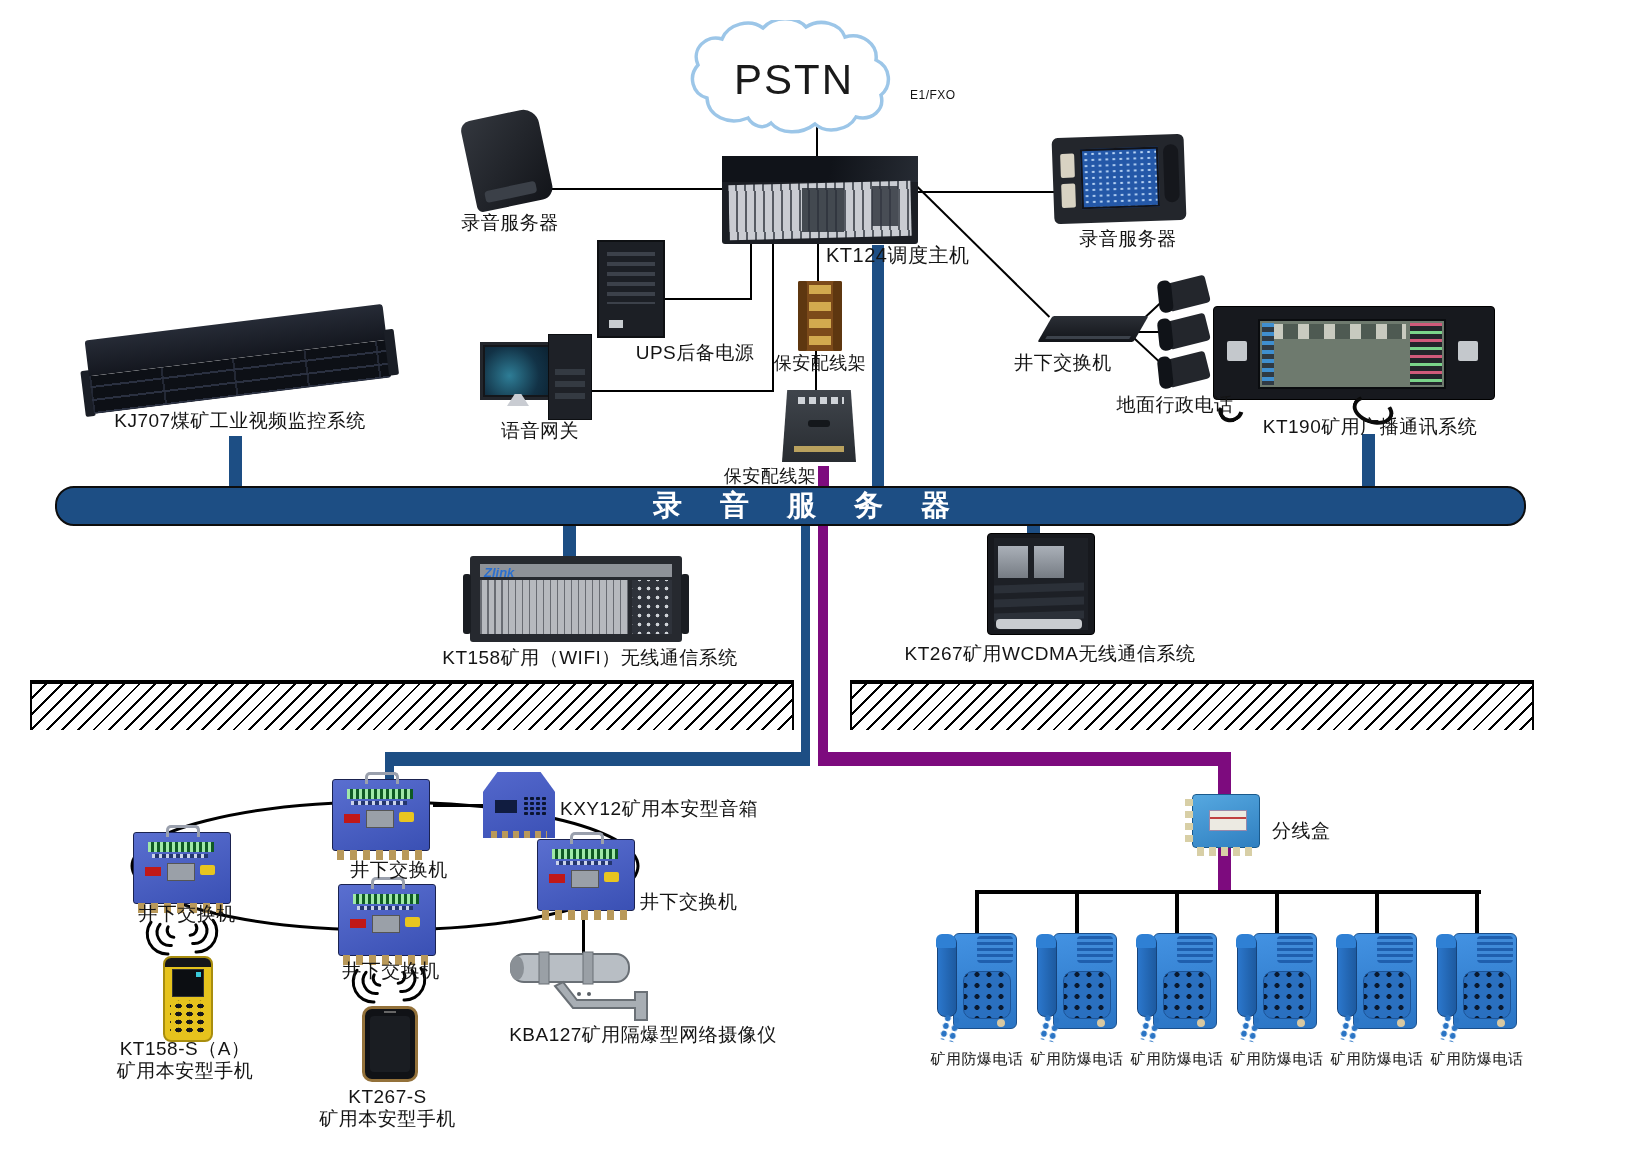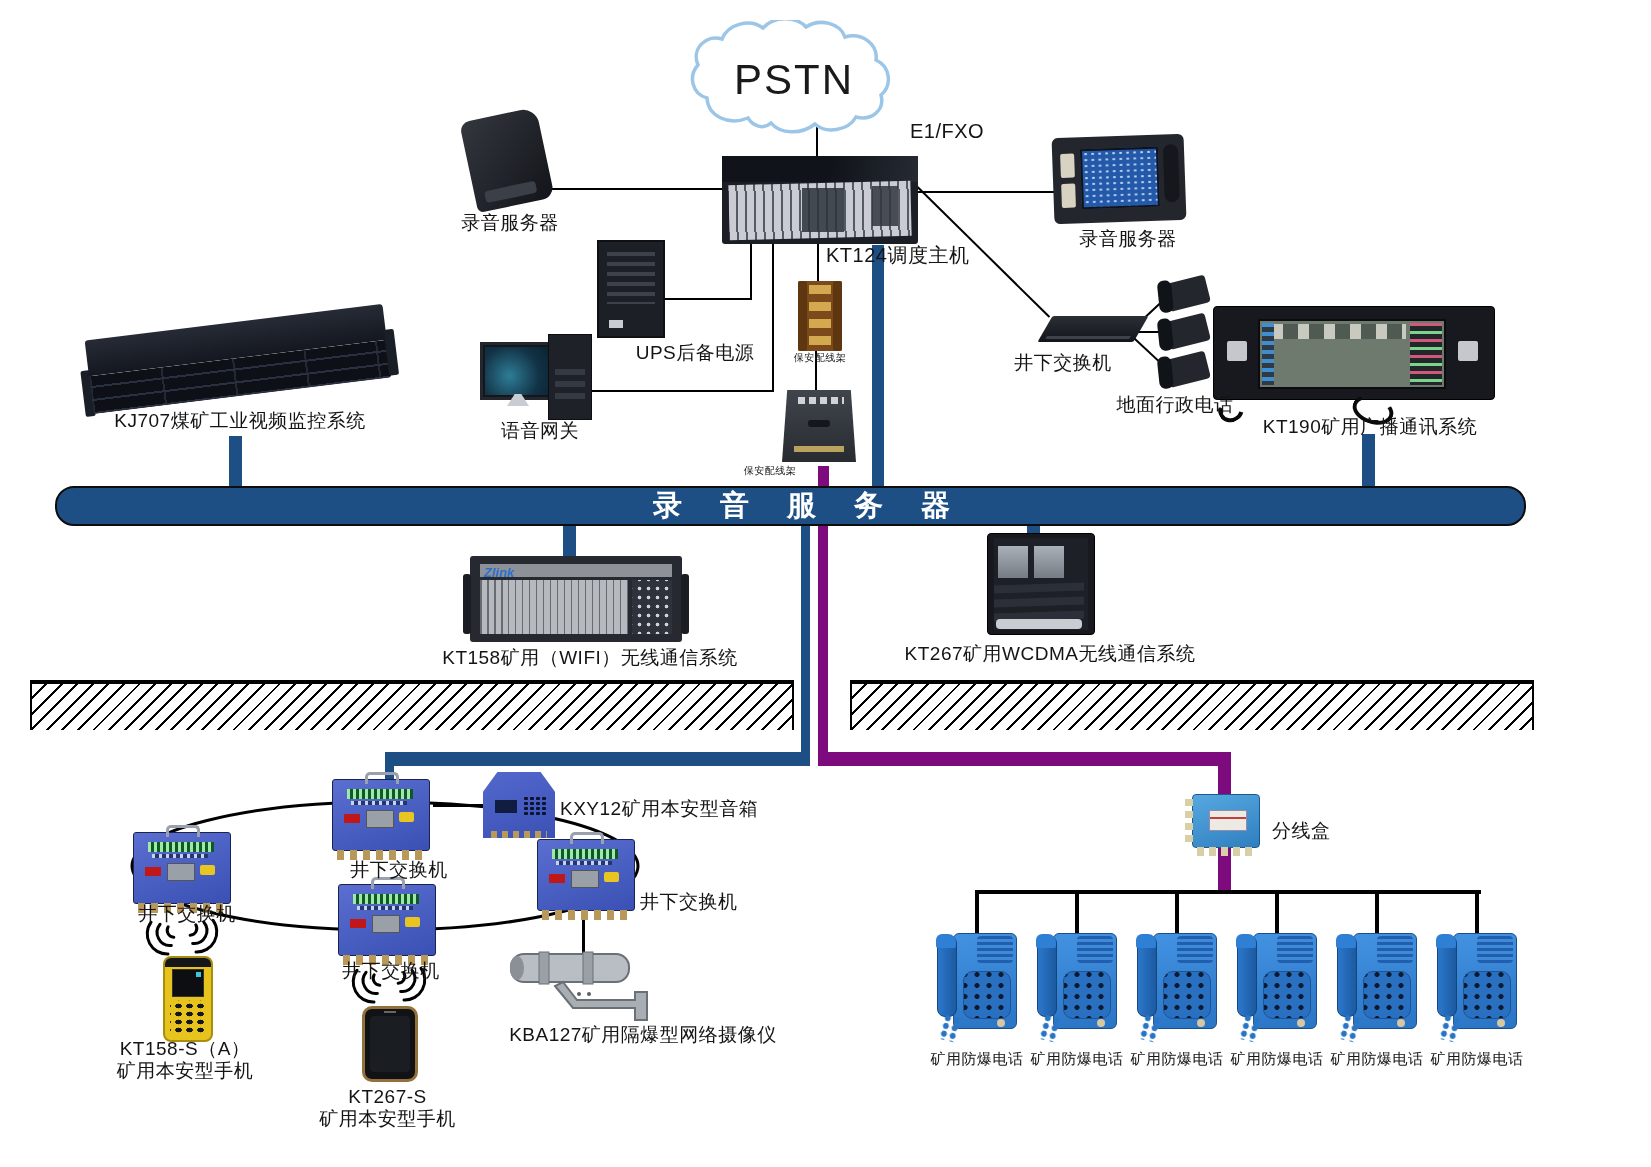--- a/index.html
+++ b/index.html
@@ -2,22 +2,22 @@
 <html><head>
 <meta charset="utf-8">
 <style>
   html,body{margin:0;padding:0;background:#fff;}
   #stage{position:relative;width:1651px;height:1167px;background:#fff;overflow:hidden;
          font-family:"Liberation Sans","DejaVu Sans",sans-serif;color:#111;}
   
   .lbl{position:absolute;font-size:19px;font-weight:500;color:#141414;text-align:center;
        white-space:nowrap;z-index:6;letter-spacing:.5px;}
   .lbl-left{text-align:left;}
-  .lbl-sm{font-size:10px;}
-  .lbl-mid{font-size:20px;margin-top:32px;}
+  .lbl-sm{font-size:18px;}
+  .lbl-mid{font-size:12px;}
   .lbl2{line-height:22px;white-space:pre-line;}
   
   .ln{position:absolute;background:#000;z-index:1;}
   .rot{transform-origin:0 0;}
   .stub{position:absolute;background:#1d4e84;z-index:2;}
   .pl{position:absolute;background:#7d0b7e;z-index:2;}
   
   .bus{position:absolute;left:55px;top:486px;width:1467px;height:36px;background:#1d4e84;
        border:2px solid #0d0d0d;border-radius:19px;z-index:3;display:flex;align-items:center;
        justify-content:center;}

